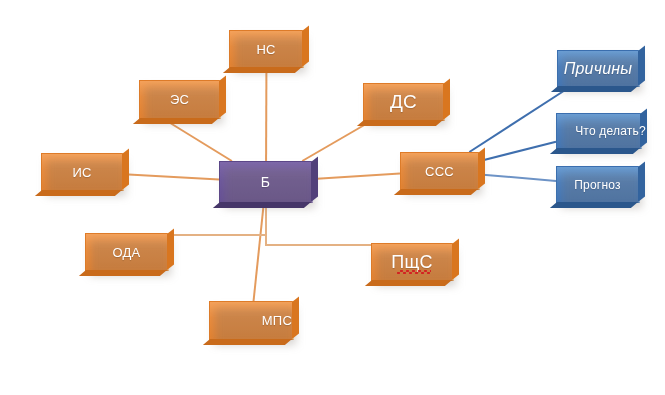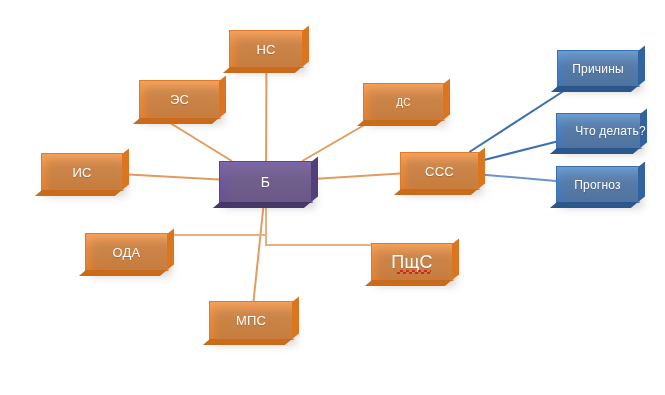--- a/index.html
+++ b/index.html
@@ -147,21 +147,21 @@
         <span class="face-bottom"></span>
         <span class="face-right"></span>
         <span class="label">ЭС</span>
       </div>
       <div class="node orange" style="left: 41px; top: 153px; width: 83px; height: 38px; font-size: 13px; align-items: center;">
         <span class="shadow"></span>
         <span class="face-bottom"></span>
         <span class="face-right"></span>
         <span class="label">ИС</span>
       </div>
-      <div class="node orange" style="left: 363px; top: 83px; width: 82px; height: 38px; font-size: 10px;">
+      <div class="node orange" style="left: 363px; top: 83px; width: 82px; height: 38px; font-size: 19px;">
         <span class="shadow"></span>
         <span class="face-bottom"></span>
         <span class="face-right"></span>
         <span class="label">ДС</span>
       </div>
       <div class="node orange" style="left: 400px; top: 152px; width: 80px; height: 38px; font-size: 13px; text-align: center;">
         <span class="shadow"></span>
         <span class="face-bottom"></span>
         <span class="face-right"></span>
         <span class="label">ССС</span>
@@ -172,27 +172,27 @@
         <span class="face-right"></span>
         <span class="label">ОДА</span>
       </div>
       <div class="node orange" style="left: 371px; top: 243px; width: 83px; height: 38px; font-size: 18px;">
         <span class="shadow"></span>
         <span class="face-bottom"></span>
         <span class="face-right"></span>
         <span class="label">ПщС</span>
         <span class="squiggle" style="left: 24.5px; top: 26px; width: 34px;"></span>
       </div>
-      <div class="node orange" style="left: 209px; top: 301px; width: 85px; height: 39px; font-size: 13px;">
+      <div class="node orange" style="left: 209px; top: 301px; width: 85px; height: 39px; font-size: 13px; justify-content: flex-end;">
         <span class="shadow"></span>
         <span class="face-bottom"></span>
         <span class="face-right"></span>
         <span class="label">МПС</span>
       </div>
-      <div class="node blue" style="left: 557px; top: 50px; width: 83px; height: 37px; font-size: 12px;">
+      <div class="node blue" style="left: 557px; top: 50px; width: 83px; height: 37px; font-size: 16px; font-style: italic;">
         <span class="shadow"></span>
         <span class="face-bottom"></span>
         <span class="face-right"></span>
         <span class="label">Причины</span>
       </div>
       <div class="node blue" style="left: 556px; top: 113px; width: 86px; height: 36px; font-size: 12px; padding-left: 24px;">
         <span class="shadow"></span>
         <span class="face-bottom"></span>
         <span class="face-right"></span>
         <span class="label">Что делать?</span>

